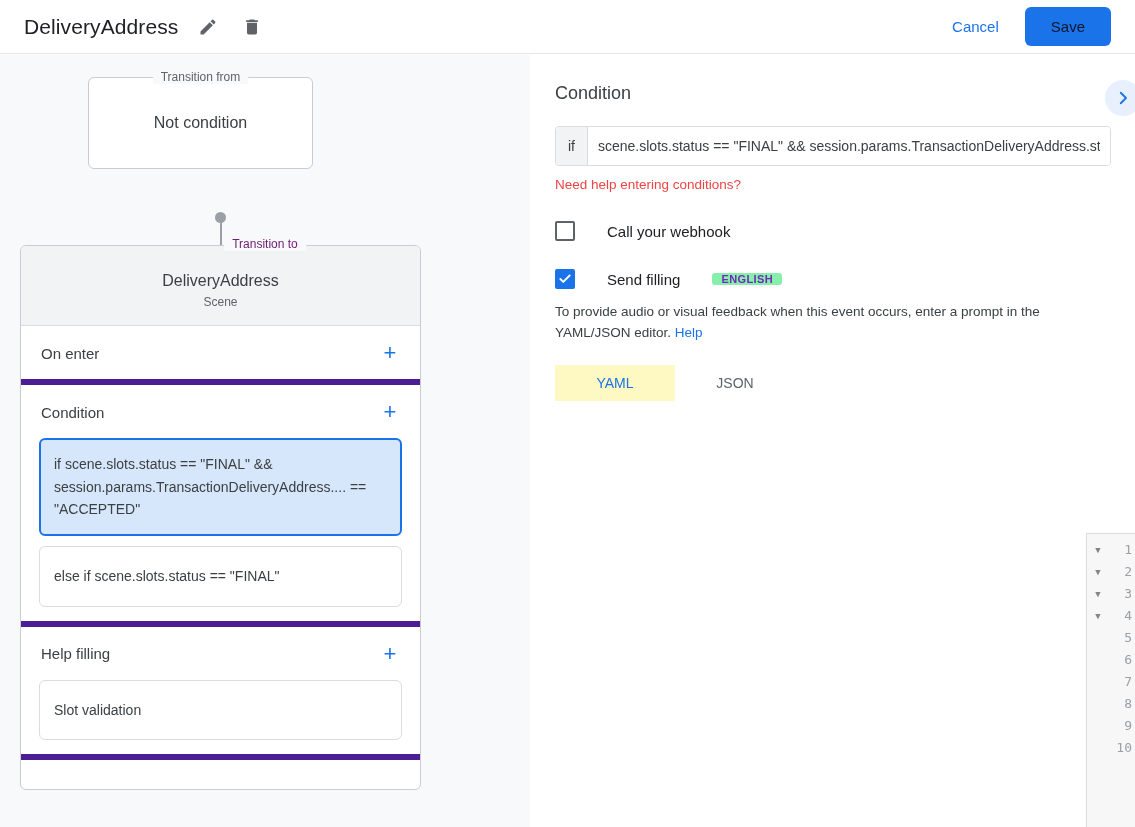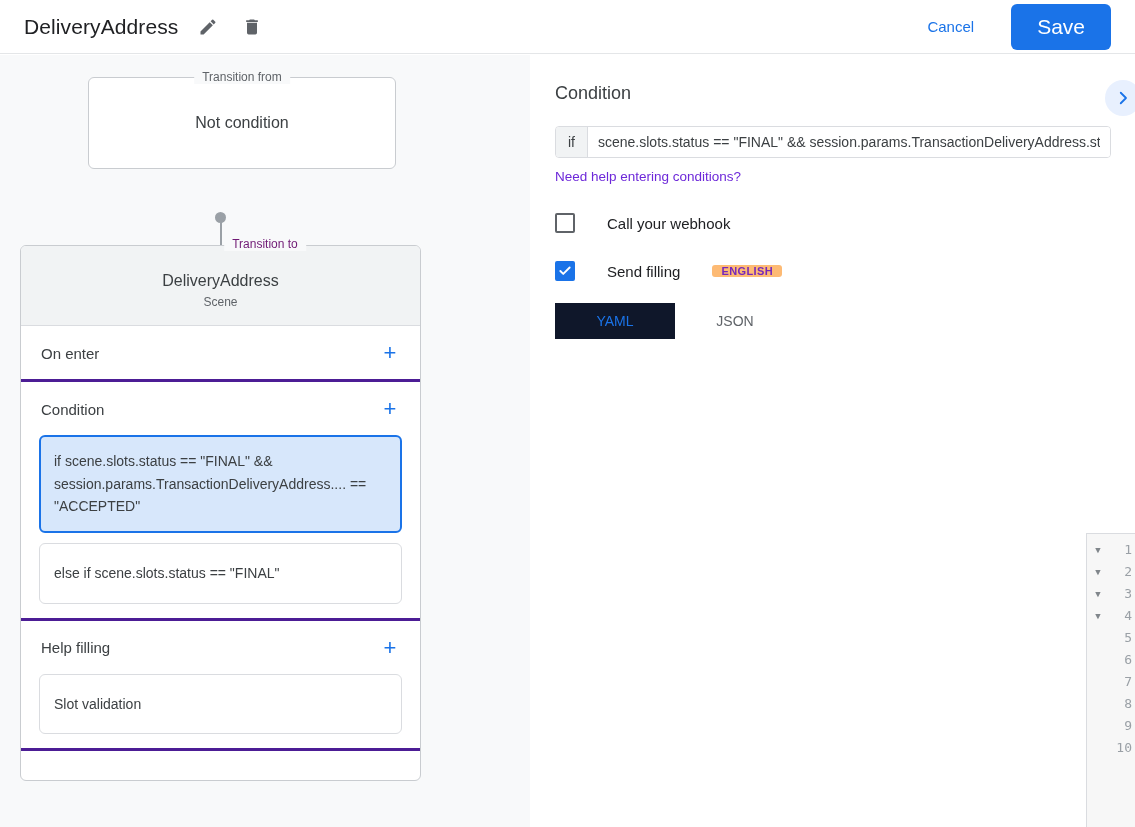--- a/index.html
+++ b/index.html
@@ -33,23 +33,23 @@
   #edit-btn { margin-left: 14px; }
   #delete-btn { margin-left: 12px; }
   .topbar-spacer { flex: 1; }
   .cancel-btn {
     color: #1a73e8; font-size: 15px; font-weight: 500;
     background: none; border: none; cursor: pointer;
     padding: 8px 14px; border-radius: 4px;
     font-family: inherit;
   }
   .save-btn {
-    margin-left: 23px; margin-right: 24px;
-    background: #1a73e8; color: #ffffff;
-    font-size: 21px; font-weight: 500;
+    margin-left: 12px; margin-right: 24px;
+    background: #1a73e8; color: #0f172a;
+    font-size: 15px; font-weight: 500;
     border: none; border-radius: 6px;
     padding: 11px 26px; cursor: pointer;
     font-family: inherit;
   }
 
   
   .leftpane {
     position: absolute; left: 0; top: 55px; width: 530px; height: 772px;
     background: #f8f9fa;
     overflow: hidden;
@@ -63,21 +63,21 @@
   .fieldset-legend {
     position: absolute;
     top: -8px; left: 50%; transform: translateX(-50%);
     background: #f8f9fa;
     padding: 0 8px;
     font-size: 12px;
     color: #5f6368;
     white-space: nowrap;
   }
   #transition-from-card {
-    left: 88px; top: 22px; width: 308px; height: 92px;
+    left: 88px; top: 22px; width: 225px; height: 92px;
     background: #ffffff;
     display: flex; align-items: center; justify-content: center;
   }
   #transition-from-label { font-size: 16px; color: #3c4043; }
 
   
   .connector-dot {
     position: absolute; left: 215px; top: 157px;
     width: 11px; height: 11px; border-radius: 50%;
     background: #9aa0a6;
@@ -110,21 +110,21 @@
   }
   .tt-header {
     background: #f1f3f4;
     padding: 26px 0 16px 0;
     text-align: center;
     border-bottom: 1px solid #dadce0;
   }
   .tt-title { font-size: 16px; color: #3c4043; }
   .tt-sub { font-size: 12px; color: #5f6368; margin-top: 5px; }
 
-  .section { border-bottom: 3px solid #4c1d95; padding: 0 0 0 0; }
+  .section { border-bottom: 6px solid #4c1d95; padding: 0 0 0 0; }
   .section:last-child { border-bottom: none; }
   .section-head {
     display: flex; align-items: center; justify-content: space-between;
     padding: 15px 18px 14px 20px;
   }
   .section-title { font-size: 15px; color: #3c4043; }
   .plus-btn {
     color: #1a73e8; font-size: 22px; line-height: 1;
     cursor: pointer; width: 24px; height: 24px;
     display: flex; align-items: center; justify-content: center;
@@ -170,41 +170,41 @@
     background: #e8f0fe;
     display: flex; align-items: center; justify-content: center;
     cursor: pointer;
   }
 
   .cond-input-row {
     display: flex; align-items: stretch;
     border: 1px solid #dadce0;
     border-radius: 4px;
     margin-top: 22px;
-    height: 32px;
+    height: 40px;
     overflow: hidden;
   }
   .cond-if {
     width: 32px;
     background: #f1f3f4;
     border-right: 1px solid #dadce0;
     display: flex; align-items: center; justify-content: center;
     font-size: 14px; color: #3c4043;
   }
   .cond-input {
     flex: 1;
     border: none; outline: none;
     font-family: inherit;
     font-size: 14px; color: #3c4043;
     padding: 0 10px;
     background: #ffffff;
   }
   .help-link {
     display: inline-block;
-    color: #6d28d9; font-size: 13.5px;
+    color: #ef4444; font-size: 13.5px;
     margin-top: 11px; cursor: pointer; text-decoration: none;
   }
 
   #when-met-heading { padding-top: 44px; }
 
   .check-row { display: flex; align-items: center; margin-top: 28px; gap: 16px; }
   .cbox {
     width: 20px; height: 20px;
     border: 2px solid #5f6368;
     border-radius: 2px;
@@ -214,41 +214,41 @@
   }
   .cbox.checked {
     background: #1a73e8; border-color: #1a73e8;
     display: flex; align-items: center; justify-content: center;
   }
   .check-label {
     margin-left: 16px; font-size: 15px; color: #202124; font-weight: 500;
   }
   .lang-badge {
     margin-left: 16px;
-    background: #fdba74; color: #7627bb;
+    background: #86efac; color: #7627bb;
     font-size: 11px; font-weight: 600;
     letter-spacing: .4px;
     padding: 0 9px; border-radius: 3px;
   }
   .helper-text {
     margin-top: 13px;
     font-size: 13.5px; color: #3c4043; line-height: 1.52;
     max-width: 566px;
   }
   .helper-text a { color: #1a73e8; text-decoration: none; cursor: pointer; }
 
   
   .tabs { display: flex; margin-top: 22px; }
   .tab {
     width: 120px; height: 36px;
     display: flex; align-items: center; justify-content: center;
     font-size: 14px; color: #5f6368; cursor: pointer;
     font-weight: 500;
   }
-  .tab.active { background: #0f172a; color: #1a73e8; text-align: center; }
+  .tab.active { background: #fef9c3; color: #1a73e8; text-align: center; }
 
   
   .editor {
     position: absolute; left: 555px; top: 478px;
     width: 563px; height: 349px;
     border: 1px solid #dadce0; border-bottom: none;
     background: #ffffff;
     display: flex;
     overflow: hidden;
     font-family: "DejaVu Sans Mono", "Liberation Mono", monospace;
@@ -380,20 +380,24 @@
     <div class="check-row">
       <div class="cbox checked">
         <svg width="14" height="14" viewBox="0 0 24 24" fill="none" stroke="#ffffff" stroke-width="3.2" stroke-linecap="round" stroke-linejoin="round">
           <polyline points="20 6 9 17 4 12"></polyline>
         </svg>
       </div>
       <span class="check-label">Send filling</span>
       <span class="lang-badge">ENGLISH</span>
     </div>
 
+    <div class="helper-text">
+      <span>To provide audio or visual feedback when this event occurs, enter a prompt in the YAML/JSON editor.</span>
+      <a>Help</a>
+    </div>
 
     <div class="tabs">
       <div class="tab active">YAML</div>
       <div class="tab">JSON</div>
     </div>
   </div>
 
   <div class="editor">
     <div class="ed-fold">
         <div class="ed-row">▼</div>

